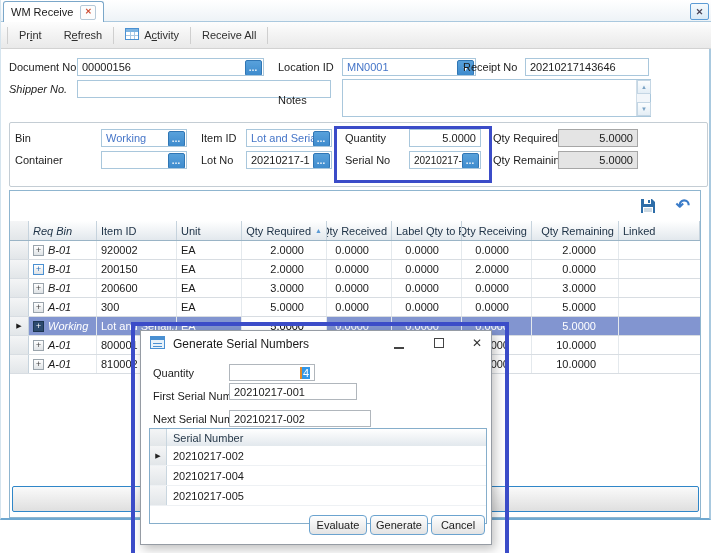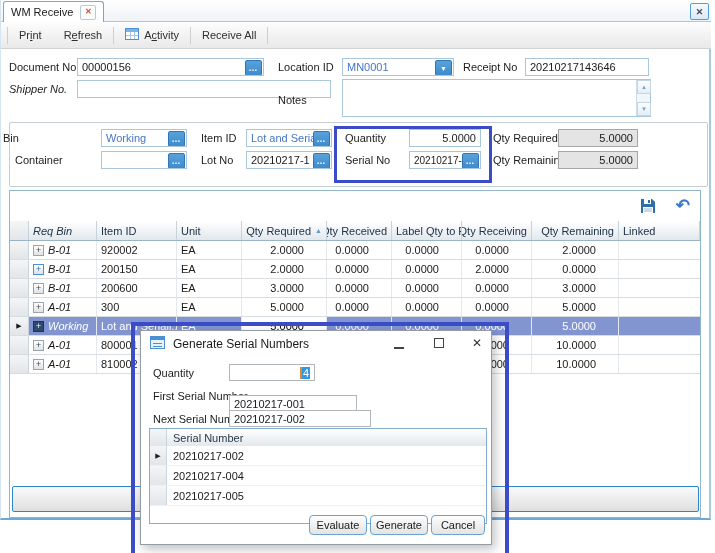--- a/index.html
+++ b/index.html
@@ -117,21 +117,21 @@
       </div>
       <div class="tb-sep"></div>
     </div>
 
     <div class="lbl" style="left:8px;top:58px;">Document No</div>
     <div class="fld hasbtn" style="left:76px;top:58px;width:187px;">
       <span>00000156</span>
       <span class="btn-dots">…</span>
     </div>
     <div class="lbl" style="left:277px;top:58px;">Location ID</div>
-    <div class="fld hasbtn" style="left:341px;top:58px;width:112px;">
+    <div class="fld hasbtn" style="left:341px;top:58px;width:134px;">
       <span class="bluetext">MN0001</span>
       <span class="btn-drop">▼</span>
     </div>
     <div class="lbl" style="left:462px;top:58px;">Receipt No</div>
     <div class="fld" style="left:524px;top:58px;width:124px;">
       <span>20210217143646</span>
     </div>
 
     <div class="lbl" style="left:8px;top:80px;font-style:italic;">Shipper No.</div>
     <div class="fld" style="left:76px;top:80px;width:254px;">
@@ -139,21 +139,21 @@
     </div>
     <div class="lbl" style="left:277px;top:91px;">Notes</div>
     <div class="notes abs">
       <div class="scrollcol">
         <div class="sarrow" style="top:0;">▲</div>
         <div class="sarrow" style="bottom:0;">▼</div>
       </div>
     </div>
 
     <div class="panel2 abs"></div>
-    <div class="lbl" style="left:2px;top:129px;">Bin</div>
+    <div class="lbl" style="left:14px;top:129px;">Bin</div>
     <div class="fld hasbtn" style="left:100px;top:129px;width:86px;">
       <span class="bluetext">Working</span>
       <span class="btn-dots">…</span>
     </div>
     <div class="lbl" style="left:14px;top:151px;">Container</div>
     <div class="fld hasbtn" style="left:100px;top:151px;width:86px;">
       <span></span>
       <span class="btn-dots">…</span>
     </div>
     <div class="lbl" style="left:200px;top:129px;">Item ID</div>
@@ -336,21 +336,21 @@
         <i></i>
       </div>
     <div class="dlg-max"></div>
     <div class="dlg-close">✕</div>
 
     <div class="lbl" style="left:12px;top:33px;">Quantity</div>
     <div class="dfld num" style="left:88px;top:33px;width:86px;">
       <span class="selhl">4</span>
     </div>
     <div class="lbl" style="left:12px;top:56px;">First Serial Number</div>
-    <div class="dfld" style="left:88px;top:64px;width:128px;">
+    <div class="dfld" style="left:88px;top:52px;width:128px;">
       <span>20210217-001</span>
     </div>
     <div class="lbl" style="left:12px;top:79px;">Next Serial Number</div>
     <div class="dfld" style="left:88px;top:79px;width:142px;">
       <span>20210217-002</span>
     </div>
 
     <div class="dgrid">
       <div class="dghead">
         <div class="dgc0"></div>

